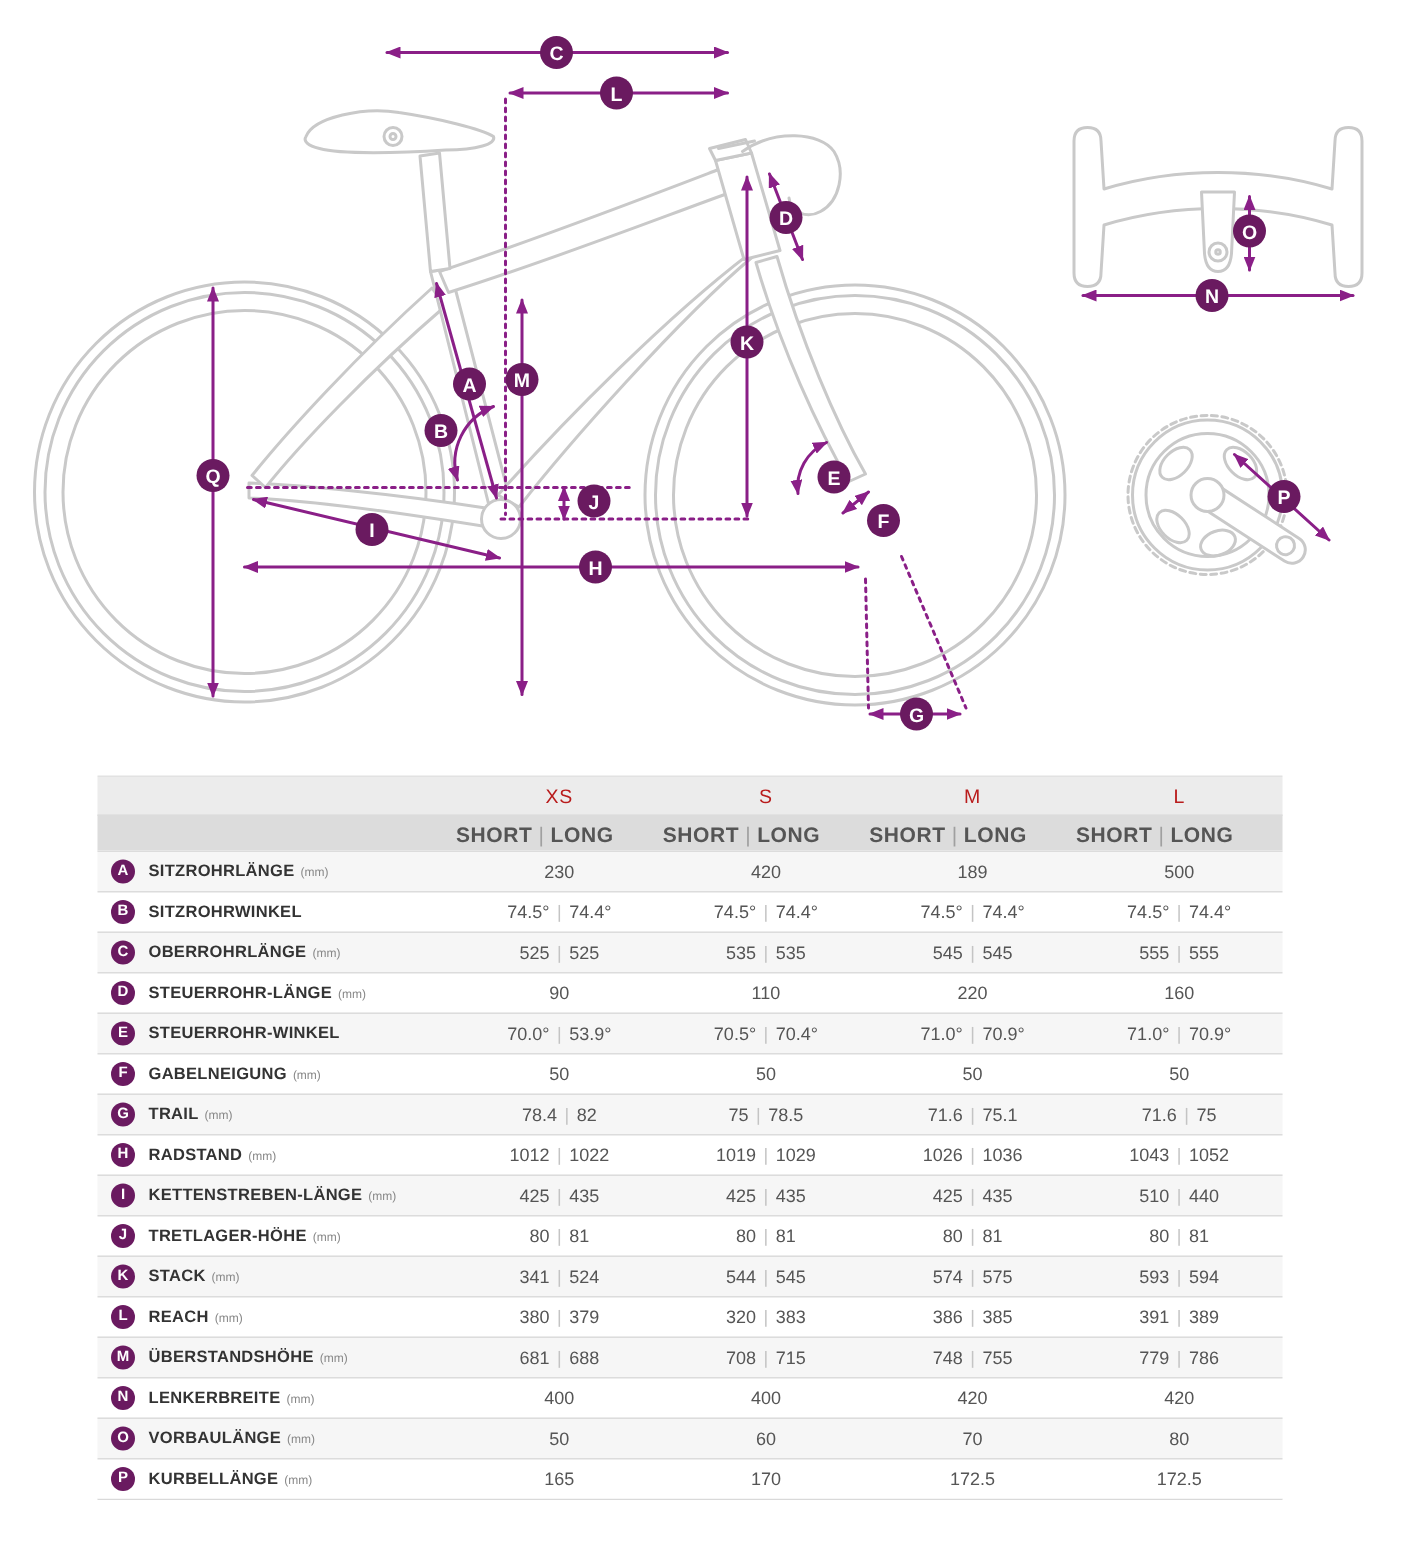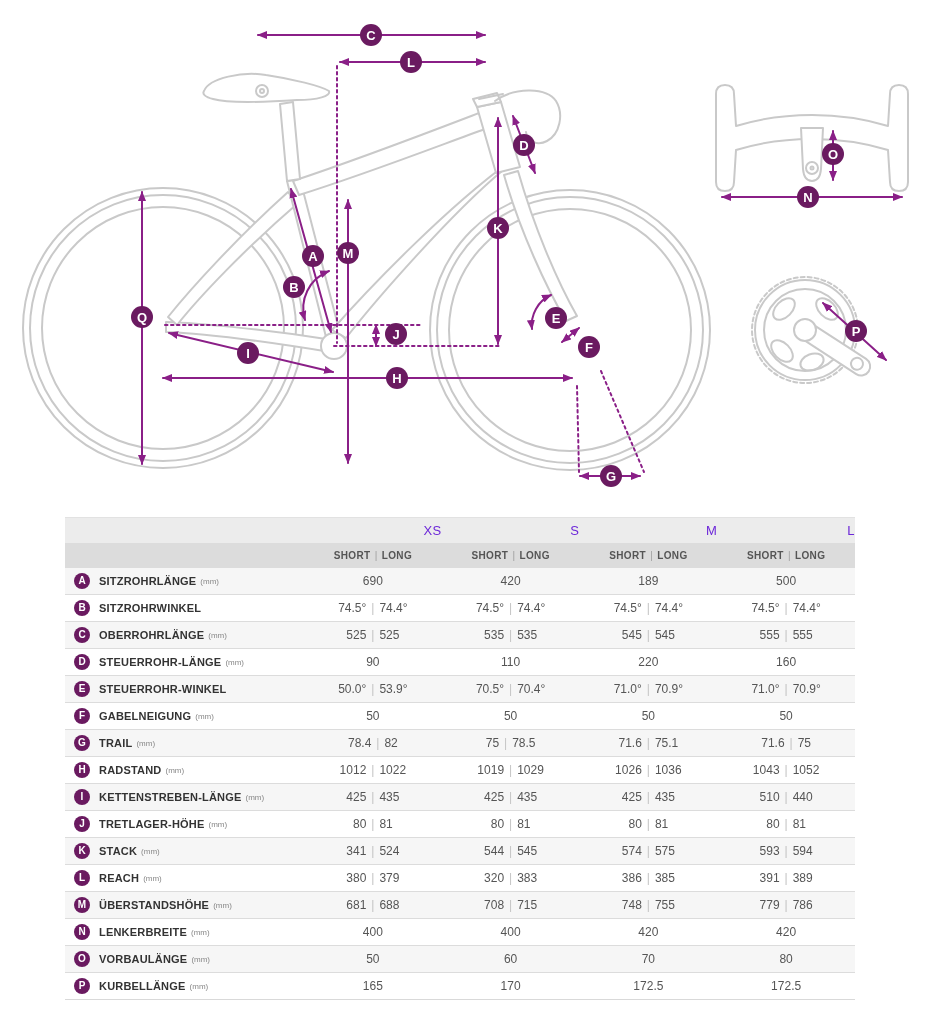--- a/index.html
+++ b/index.html
@@ -24,22 +24,22 @@
   .t-row{display:flex;align-items:center;height:26px;border-top:1px solid #dcdcdc;}
   .t-row.hdr1{height:25px;background:#ececec;border-top:none;}
   .t-row.hdr2{height:23px;background:#dcdcdc;}
   .t-row.odd{background:#f6f6f6;}
   .t-row.even{background:#ffffff;}
   .label-cell{
     width:239px;box-sizing:border-box;padding-left:9px;
     display:flex;align-items:center;flex:none;
   }
   .val-cell{width:137.75px;flex:none;text-align:center;font-size:12px;color:#555;}
-  .size-hd{width:137.75px;flex:none;text-align:right;font-size:13px;color:#6d28d9;letter-spacing:.5px;}
-  .fit-hd{width:137.75px;flex:none;text-align:center;font-size:10px;font-weight:bold;color:#555;letter-spacing:.4px;}
+  .size-hd{width:137.75px;flex:none;text-align:center;font-size:13px;color:#b91c1c;letter-spacing:.5px;}
+  .fit-hd{width:137.75px;flex:none;text-align:left;font-size:14px;font-weight:bold;color:#555;letter-spacing:.4px;}
   .fit-hd .pipe{color:#a0a0a0;padding:0 4px;font-weight:normal;}
   .val-cell .pipe{color:#c4c4c4;padding:0 5px;}
   .row-badge{
     width:16px;height:16px;border-radius:50%;background:var(--badge);color:#fff;
     font-size:10px;font-weight:bold;display:flex;align-items:center;justify-content:center;
     flex:none;margin-right:9px;line-height:1;
   }
   .row-label{font-size:11px;font-weight:bold;color:#333;letter-spacing:.2px;white-space:nowrap;}
   .row-unit{font-size:8px;color:#888;font-weight:normal;margin-left:4px;}
 </style>
@@ -221,21 +221,21 @@
       <div class="fit-hd"><span>SHORT</span><span class="pipe">|</span><span>LONG</span></div>
       <div class="fit-hd"><span>SHORT</span><span class="pipe">|</span><span>LONG</span></div>
     </div>
   <div id="geo-rows">
       <div class="t-row odd">
         <div class="label-cell">
           <div class="row-badge">A</div>
           <span class="row-label">SITZROHRLÄNGE</span>
           <span class="row-unit">(mm)</span>
         </div>
-        <div class="val-cell">690</div>
+        <div class="val-cell">230</div>
         <div class="val-cell">420</div>
         <div class="val-cell">189</div>
         <div class="val-cell">500</div>
       </div>
       <div class="t-row even">
         <div class="label-cell">
           <div class="row-badge">B</div>
           <span class="row-label">SITZROHRWINKEL</span>
         </div>
         <div class="val-cell"><span>74.5°</span><span class="pipe">|</span><span>74.4°</span></div>
@@ -263,21 +263,21 @@
         <div class="val-cell">90</div>
         <div class="val-cell">110</div>
         <div class="val-cell">220</div>
         <div class="val-cell">160</div>
       </div>
       <div class="t-row odd">
         <div class="label-cell">
           <div class="row-badge">E</div>
           <span class="row-label">STEUERROHR-WINKEL</span>
         </div>
-        <div class="val-cell"><span>50.0°</span><span class="pipe">|</span><span>53.9°</span></div>
+        <div class="val-cell"><span>70.0°</span><span class="pipe">|</span><span>53.9°</span></div>
         <div class="val-cell"><span>70.5°</span><span class="pipe">|</span><span>70.4°</span></div>
         <div class="val-cell"><span>71.0°</span><span class="pipe">|</span><span>70.9°</span></div>
         <div class="val-cell"><span>71.0°</span><span class="pipe">|</span><span>70.9°</span></div>
       </div>
       <div class="t-row even">
         <div class="label-cell">
           <div class="row-badge">F</div>
           <span class="row-label">GABELNEIGUNG</span>
           <span class="row-unit">(mm)</span>
         </div>

